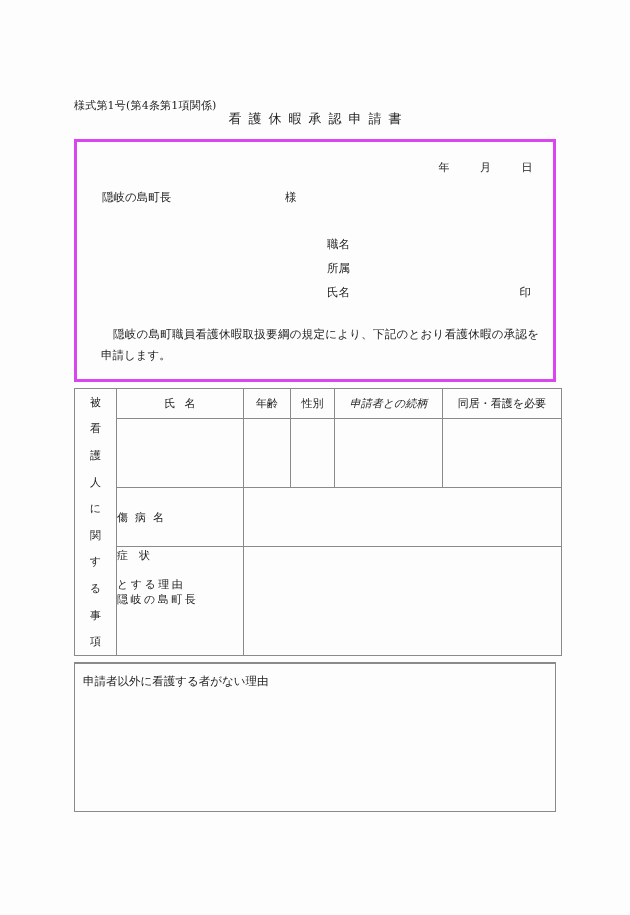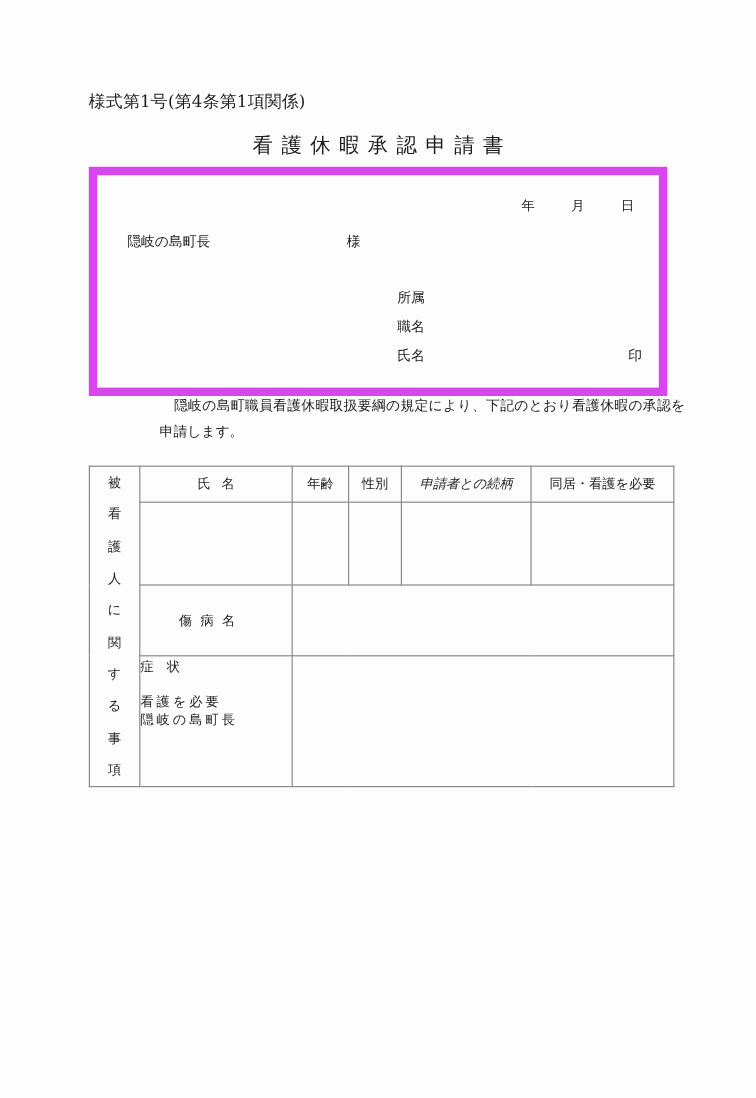--- a/index.html
+++ b/index.html
@@ -22,47 +22,47 @@
     left: 0; top: 0;
     width: 630px;
     height: 915px;
     background: #fdfdfd;
   }
 
   
   .form-number {
     position: absolute;
     left: 74px;
-    top: 76px;
-    font-size: 14px;
+    top: 98px;
+    font-size: 11px;
     letter-spacing: 0.2px;
     white-space: nowrap;
   }
 
   
   .doc-title {
     position: absolute;
     left: 0;
     top: 110px;
     width: 630px;
     text-align: center;
-    font-size: 17px;
+    font-size: 13px;
     letter-spacing: 7px;
     text-indent: 7px;
     white-space: nowrap;
   }
 
   
   .upper-box {
     position: absolute;
     left: 74px;
     top: 139px;
     width: 482px;
-    height: 191px;
-    border: 7px solid #d946ef;
+    height: 243px;
+    border: 3px solid #d946ef;
     box-sizing: border-box;
     background: #fdfdfd;
   }
 
   .date-line {
     position: absolute;
     right: 20px;
     top: 18px;
     font-size: 11px;
     letter-spacing: 0.5px;
@@ -104,21 +104,20 @@
 
   .statement {
     position: absolute;
     left: 24px;
     top: 182px;
     width: 438px;
     font-size: 11.5px;
     line-height: 21px;
     text-indent: 12px;
     text-align: justify;
-    margin-left: 28px;
   }
 
   
   .main-table {
     position: absolute;
     left: 74px;
     top: 388px;
     width: 482px;
     height: 268px;
     border-collapse: collapse;
@@ -170,21 +169,21 @@
   .sublabel-cell {
     width: 90px;
     padding: 0 0 0 12px;
     vertical-align: middle;
     text-align: left;
   }
   .sublabel-spaced {
     letter-spacing: 7px;
     text-indent: 0;
   }
-  .row-injury td { height: 53px; padding-left: 32px; }
+  .row-injury td { height: 53px; }
   .row-symptom  { }
   .row-symptom td { height: 99px; vertical-align: top; margin-top: 16px; }
   .sublabel-top {
     padding: 12px 0 0 12px;
     vertical-align: top;
     text-align: left;
     line-height: 18px;
   }
   .reason-lines {
     margin-top: 12px;
@@ -232,24 +231,24 @@
       <span>日</span>
     </div>
 
     <div class="addressee">
       <span>隠岐の島町長</span>
       <span class="honorific">様</span>
     </div>
 
     <div class="applicant-block">
       <div class="applicant-row">
-        <span>所属</span>
+        <span>職名</span>
       </div>
       <div class="applicant-row">
-        <span>職名</span>
+        <span>所属</span>
       </div>
       <div class="applicant-row">
         <span>氏名</span>
         <span class="seal">印</span>
       </div>
     </div>
 
     <div class="statement">隠岐の島町職員看護休暇取扱要綱の規定により、下記のとおり看護休暇の承認を申請します。</div>
   </div>
 
@@ -299,23 +298,26 @@
         <td class="sublabel-cell">
           <span class="sublabel-spaced">傷病名</span>
         </td>
         <td colspan="4"></td>
       </tr>
 
       <tr class="row-symptom">
         <td class="sublabel-top">
           <div>症　状</div>
           <div class="reason-lines">
-            <div>看護を必要</div>
+            <div>とする理由</div>
             <div>隠岐の島町長</div>
           </div>
         </td>
         <td colspan="4"></td>
       </tr>
     </tbody>
   </table>
 
+  <div class="lower-box">
+    <div class="lower-label">申請者以外に看護する者がない理由</div>
+  </div>
 
 </div>
 
 </body></html>

